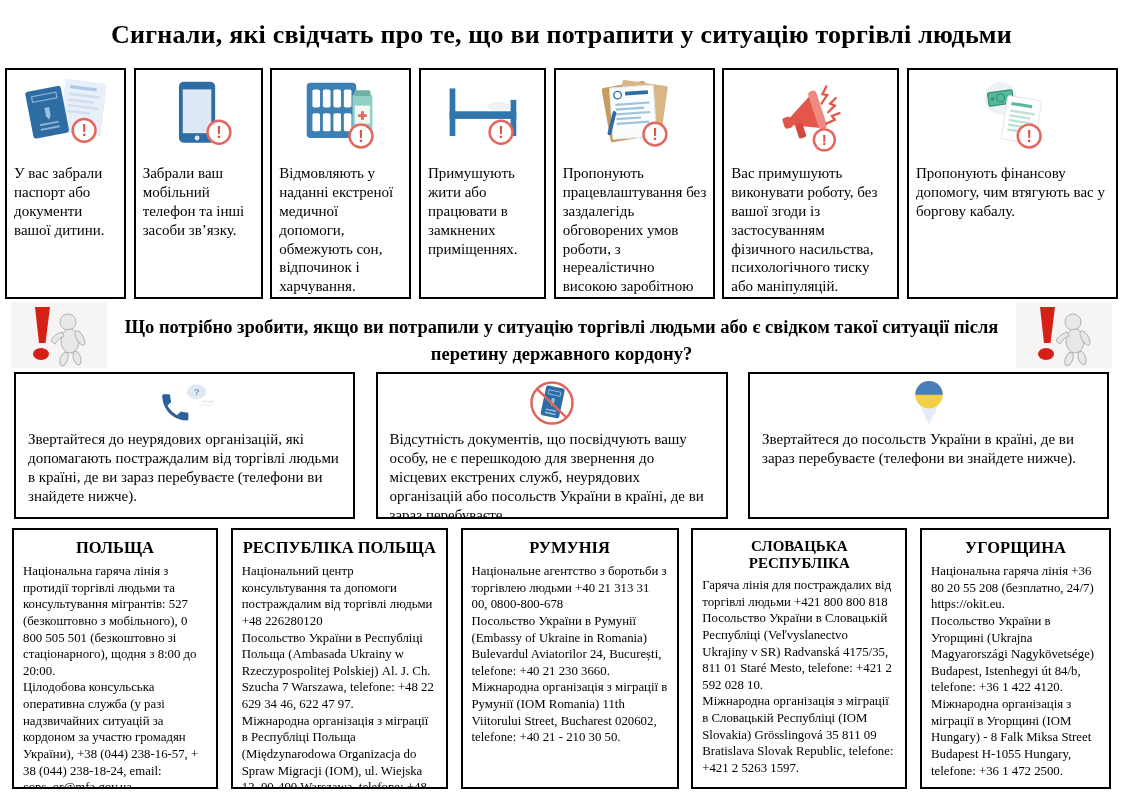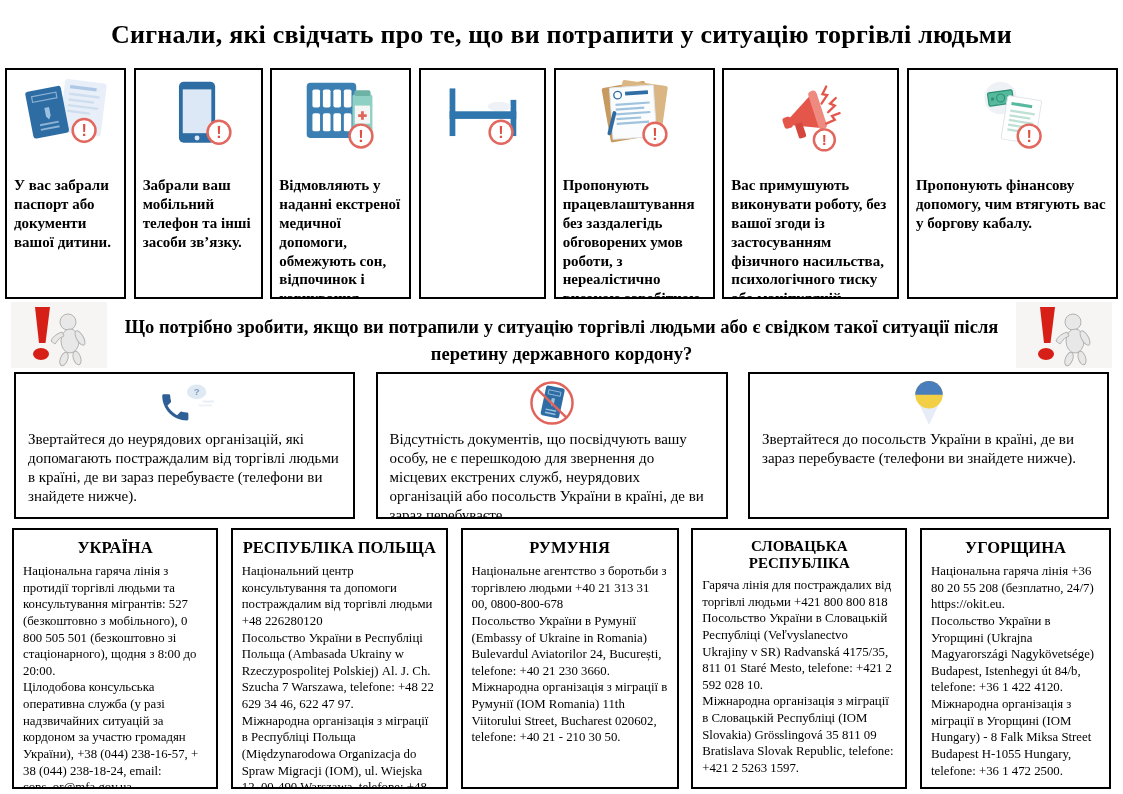--- a/index.html
+++ b/index.html
@@ -4,21 +4,21 @@
 <style>
   html,body{margin:0;padding:0;background:#fff;}
   body{width:1123px;height:794px;overflow:hidden;font-family:"Liberation Serif","DejaVu Serif",serif;color:#000;}
   .page{width:1123px;height:794px;position:relative;}
   .title{margin:0;padding-top:20px;height:40px;text-align:center;font-size:26px;font-weight:bold;letter-spacing:.2px;}
   .card{border:2px solid #000;background:#fff;box-sizing:border-box;overflow:hidden;}
   
   .signals-row{display:flex;justify-content:space-between;align-items:stretch;padding:0 5px;margin-top:8px;height:231px;}
   .signal-card{display:flex;flex-direction:column;}
   .icon-wrap{height:94px;display:flex;align-items:center;justify-content:center;flex:none;}
-  .signal-text{font-size:15px;font-weight:bold;line-height:1.26;padding:0 5px 0 7px;margin-top:12px;}
+  .signal-text{font-size:15px;font-weight:normal;line-height:1.26;padding:0 5px 0 7px;}
   
   .question-row{display:flex;align-items:flex-end;margin-top:3px;height:66px;}
   .q-fig{width:118px;flex:none;display:flex;justify-content:center;}
   .q-fig.right{width:118px;}
   .question-text{flex:1;text-align:center;font-size:18.5px;font-weight:bold;line-height:1.45;padding:0 4px;}
   
   .actions-row{display:flex;justify-content:space-between;padding:0 14px;margin-top:4px;height:147px;}
   .action-card{display:flex;flex-direction:column;}
   .action-icon-wrap{height:50px;display:flex;align-items:center;justify-content:center;flex:none;padding-top:4px;}
   .action-text{font-size:15px;font-weight:normal;line-height:1.27;padding:2px 12px 0 12px;}
@@ -113,20 +113,21 @@
           <rect x="16" y="12" width="6" height="50" fill="#2e76ad"></rect>
           <rect x="80" y="24" width="6" height="38" fill="#2e76ad"></rect>
           <ellipse cx="68" cy="31" rx="12" ry="5" fill="#eef2f6"></ellipse>
           <rect x="16" y="36" width="70" height="8" fill="#2e76ad"></rect>
           <g transform="translate(70 58)">
             <circle r="12" fill="#fff" stroke="#e2685f" stroke-width="2.6"></circle>
             <text y="6" text-anchor="middle" font-size="17" font-weight="bold" fill="#dd5145" font-family="Liberation Sans, sans-serif">!</text>
           </g>
         </svg>
       </div>
+      <div class="signal-text">Примушують жити або працювати в замкнених приміщеннях.</div>
     </div>
 
     <div class="card signal-card" style="width:161px">
       <div class="icon-wrap">
         <svg viewBox="0 0 100 84" width="96" height="80">
           <g transform="rotate(-10 40 34)">
               <rect x="20" y="8" width="46" height="58" rx="2" fill="#c79a60"></rect>
             </g>
           <g transform="rotate(8 58 34)">
               <rect x="34" y="6" width="48" height="58" rx="2" fill="#dab684"></rect>
@@ -283,21 +284,21 @@
         </svg>
       </div>
       <div class="action-text">Звертайтеся до посольств України в країні, де ви зараз перебуваєте (телефони ви знайдете нижче).</div>
     </div>
 
   </div>
 
   <div class="countries-row">
 
     <div class="card country-card" style="width:206px">
-      <div class="country-name">УКРАЇНА</div>
+      <div class="country-name">ПОЛЬЩА</div>
       <div class="country-body">Національна гаряча лінія з протидії торгівлі людьми та консультування мігрантів: 527 (безкоштовно з мобільного), 0 800 505 501 (безкоштовно зі стаціонарного), щодня з 8:00 до 20:00.
 Цілодобова консульська оперативна служба (у разі надзвичайних ситуацій за кордоном за участю громадян України), +38 (044) 238-16-57, + 38 (044) 238-18-24, email: cons_or@mfa.gov.ua.</div>
     </div>
 
     <div class="card country-card" style="width:217px">
       <div class="country-name">РЕСПУБЛІКА ПОЛЬЩА</div>
       <div class="country-body">Національний центр консультування та допомоги постраждалим від торгівлі людьми +48 226280120
 Посольство України в Республіці Польща (Ambasada Ukrainy w Rzeczypospolitej Polskiej) Al. J. Ch. Szucha 7 Warszawa, telefone: +48 22 629 34 46, 622 47 97.
 Міжнародна організація з міграції в Республіці Польща (Międzynarodowa Organizacja do Spraw Migracji (IOM), ul. Wiejska 12, 00-490 Warszawa, telefone: +48 22 62 38 154.</div>
     </div>

